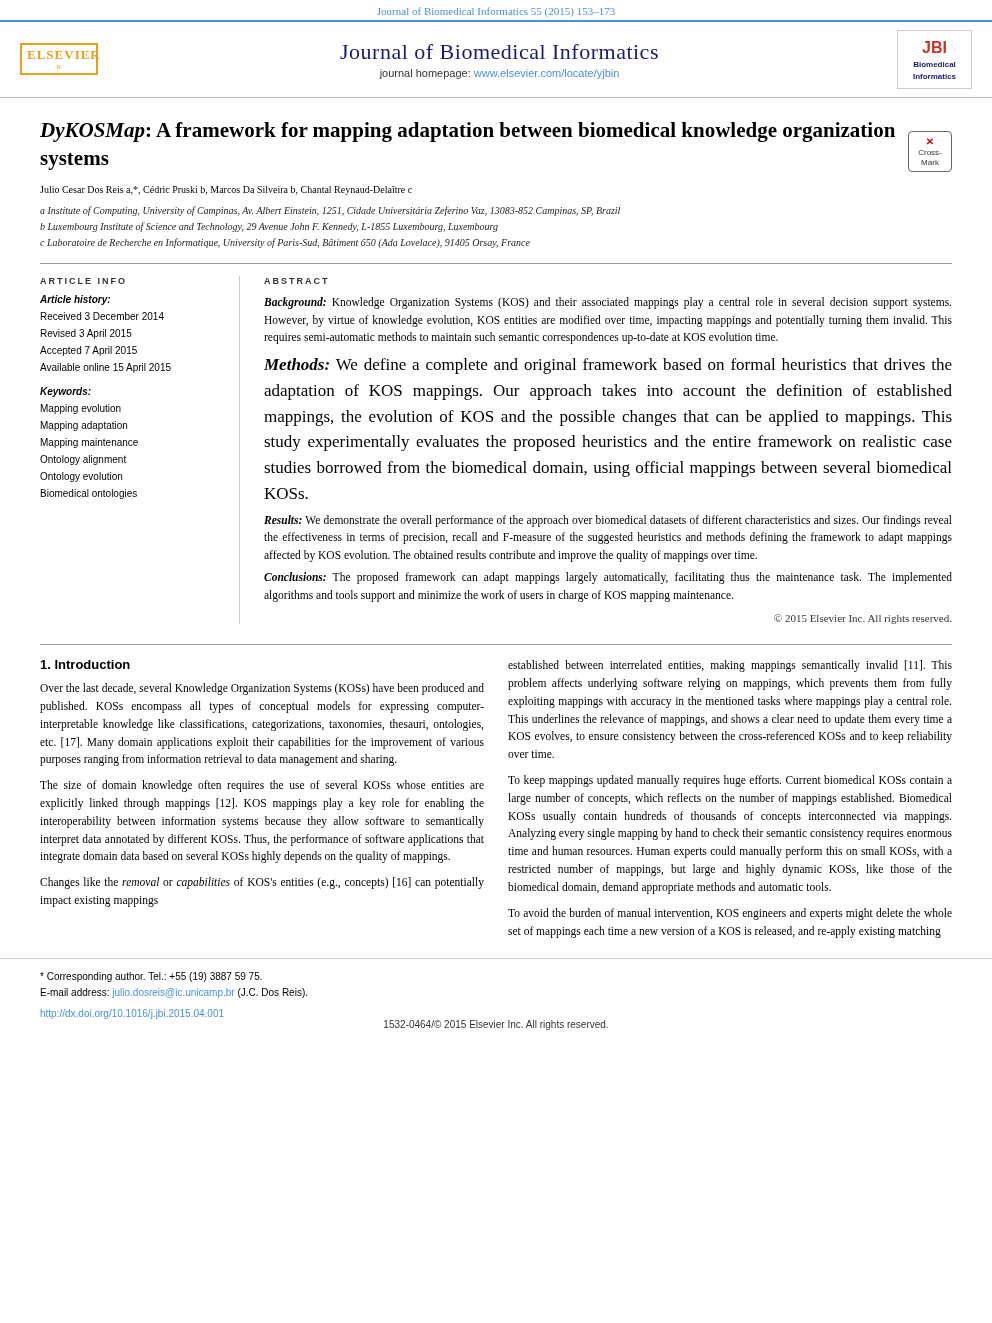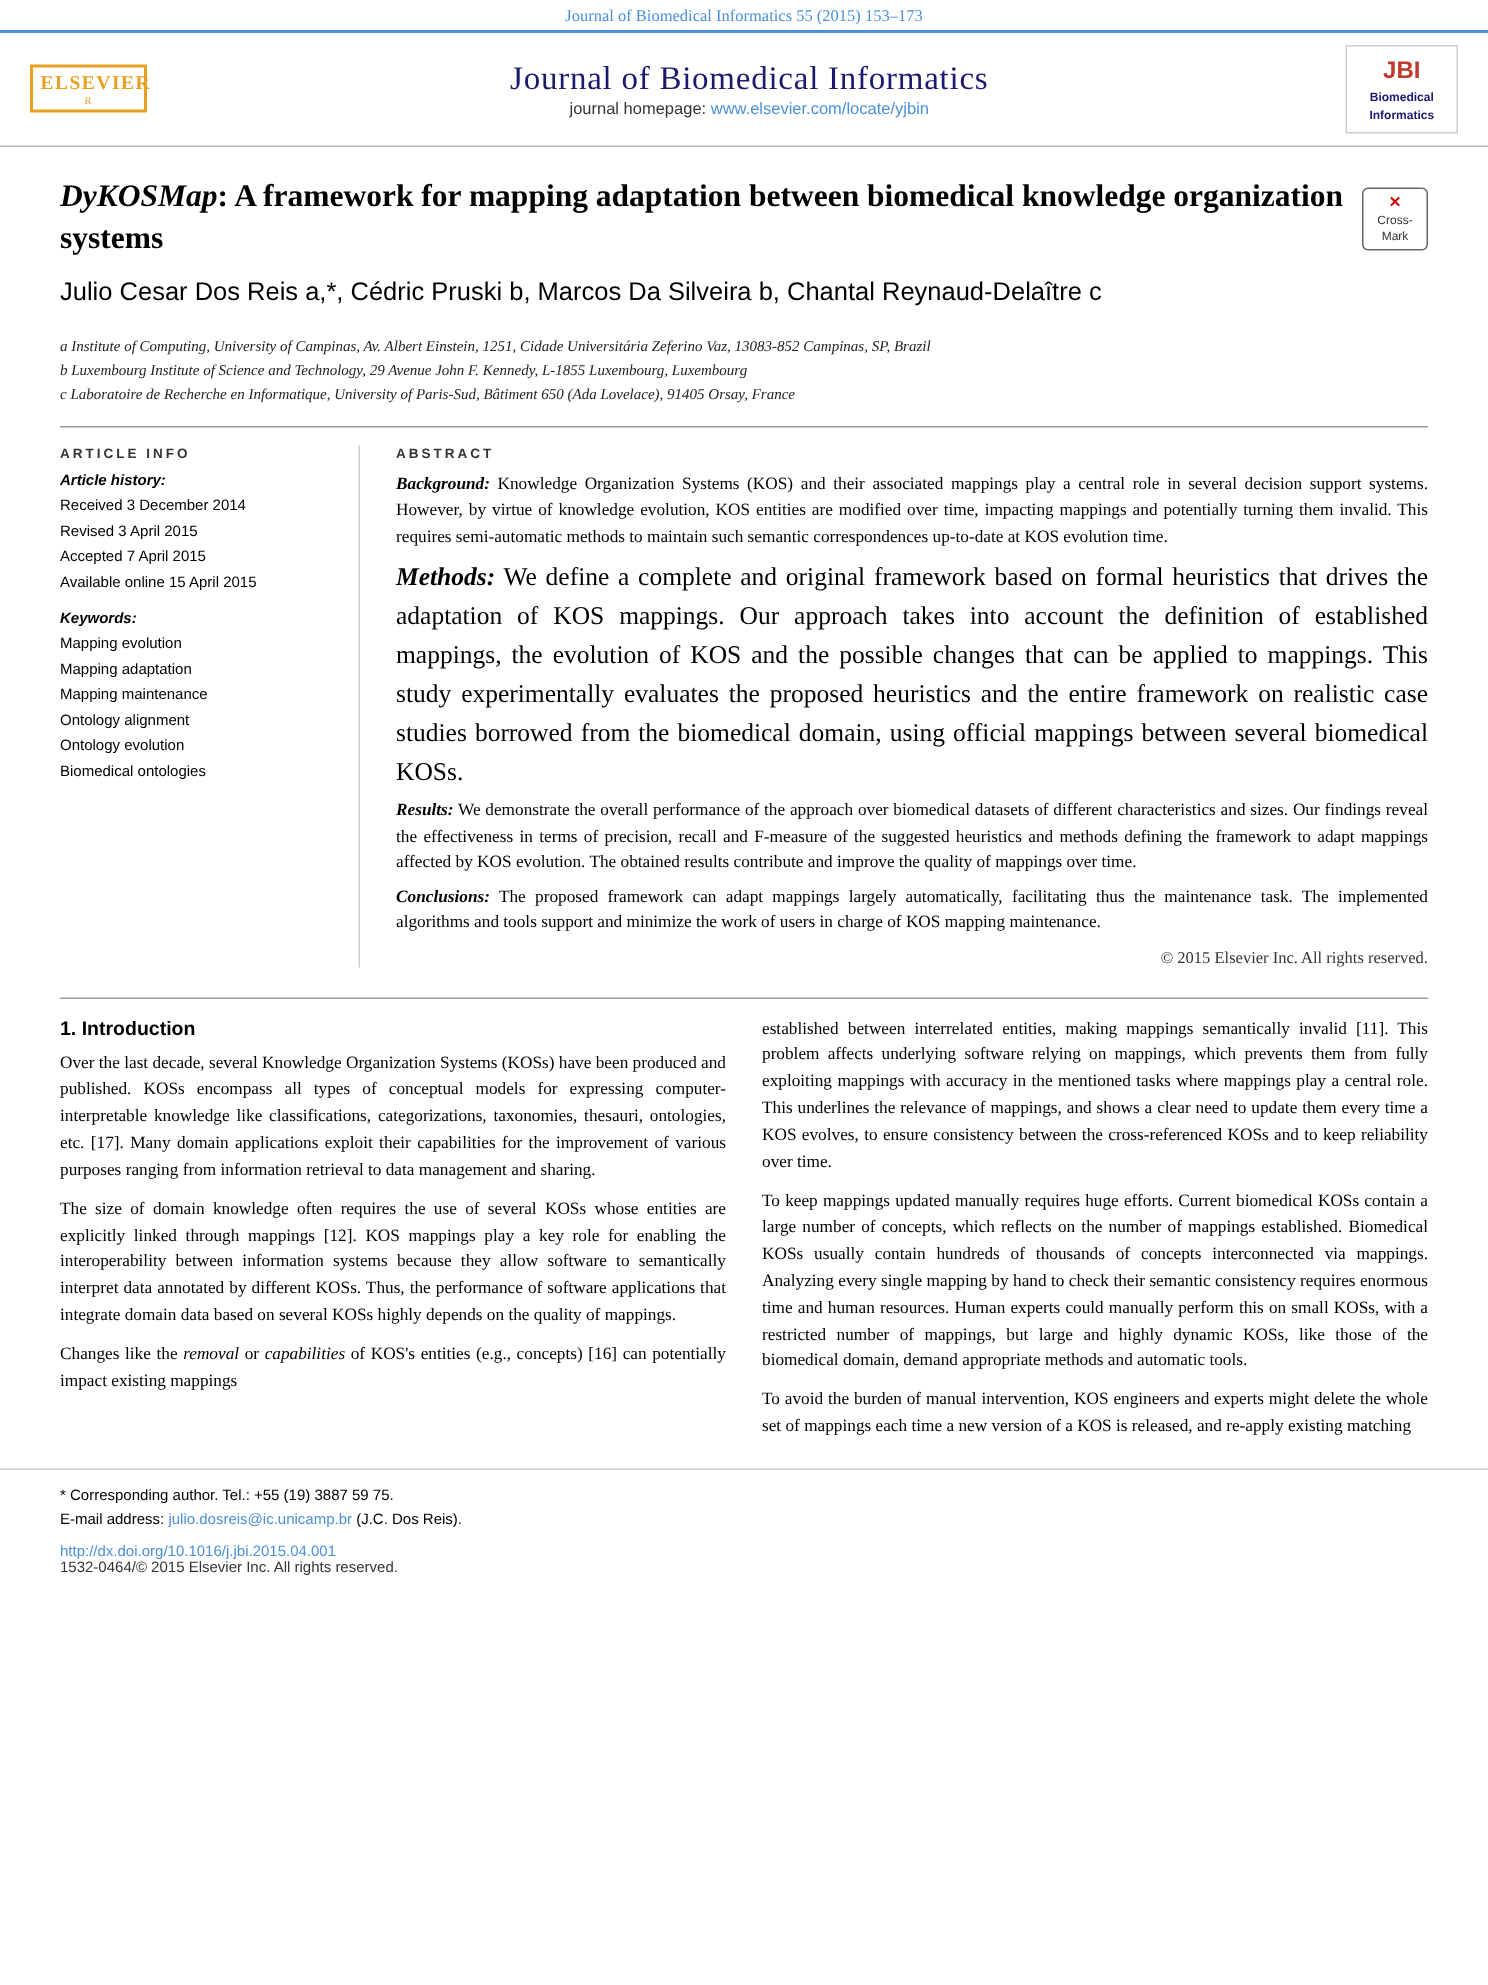--- a/index.html
+++ b/index.html
@@ -40,33 +40,33 @@
     <div style="border:1px solid #ccc; padding: 6px 4px; text-align:center; font-size:8px; color:#1a1a6e; font-weight: bold; font-family: Arial, sans-serif; line-height: 1.4;">
       <div style="font-size: 16px; color:#c0392b; font-weight: bold; font-family: Arial, sans-serif;">JBI</div>
       <div style="white-space: pre-line;">Biomedical
 Informatics</div>
     </div>
   </div>
 </div>
 
 <div style="padding: 18px 40px 8px 40px;">
 
-  <div style="display:flex; align-items: center; gap: 10px; margin-bottom: 10px;">
+  <div style="display:flex; align-items: flex-end; gap: 10px; margin-bottom: 10px;">
     <div style="font-size: 21px; font-weight: bold; line-height: 1.35; flex:1;">
       <span style="font-style:italic;">DyKOSMap</span><span style="font-style:normal;">: A framework for mapping adaptation between biomedical knowledge organization systems</span>
     </div>
     <div style="width:44px; flex-shrink:0; margin-top:4px; text-align:center;">
       <div style="border: 1.5px solid #666; border-radius: 4px; padding: 3px 2px; font-size:8px; font-family: Arial, sans-serif; color: #333; line-height:1.3;">
         <div style="font-weight:bold; font-size:10px; color:#c00;">✕</div>
         <div>Cross-<br>Mark</div>
       </div>
     </div>
   </div>
 
-  <div style="font-size: 17px; margin-bottom: 16px; line-height: 1.5; font-family: Liberation Sans, sans-serif;">Julio Cesar Dos Reis a,*, Cédric Pruski b, Marcos Da Silveira b, Chantal Reynaud-Delaître c</div>
+  <div style="font-size: 10px; margin-bottom: 6px; line-height: 1.5; font-family: Liberation Serif, serif;">Julio Cesar Dos Reis a,*, Cédric Pruski b, Marcos Da Silveira b, Chantal Reynaud-Delaître c</div>
 
   <div style="font-size: 10px; font-style: italic; line-height: 1.6; margin-bottom: 12px; color: #222;">
     <div>a Institute of Computing, University of Campinas, Av. Albert Einstein, 1251, Cidade Universitária Zeferino Vaz, 13083-852 Campinas, SP, Brazil</div>
     <div>b Luxembourg Institute of Science and Technology, 29 Avenue John F. Kennedy, L-1855 Luxembourg, Luxembourg</div>
     <div>c Laboratoire de Recherche en Informatique, University of Paris-Sud, Bâtiment 650 (Ada Lovelace), 91405 Orsay, France</div>
   </div>
 
   <div style="display: flex; gap: 24px; border-top: 1px solid #999; padding-top: 12px;">
 
     <div style="width: 200px; flex-shrink:0; border-right: 1px solid #ccc; padding-right: 14px;">
@@ -140,14 +140,14 @@
 
 <div style="padding: 10px 40px 4px; border-top: 1px solid #ccc; font-size: 10px; line-height: 1.6; margin-top: 10px; font-family: Arial, sans-serif;">
   <div>* Corresponding author. Tel.: +55 (19) 3887 59 75.</div>
   <div>
     <span>E-mail address: </span><span style="color:#4a90d9; cursor:pointer;">julio.dosreis@ic.unicamp.br</span><span> (J.C. Dos Reis).</span>
   </div>
 </div>
 
 <div style="padding: 3px 40px 4px; font-size: 10px; font-family: Arial, sans-serif;">
   <div style="color: #4a90d9; cursor: pointer;">http://dx.doi.org/10.1016/j.jbi.2015.04.001</div>
-  <div style="color: #333;">1532-0464/© 2015 Elsevier Inc. All rights reserved.</div>
+  <div style="color: #333; text-align: center;">1532-0464/© 2015 Elsevier Inc. All rights reserved.</div>
 </div>
 
 </body></html>

